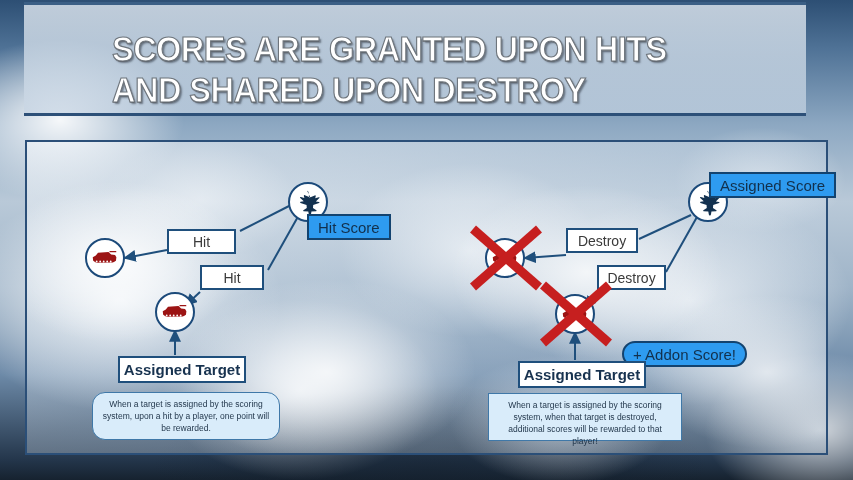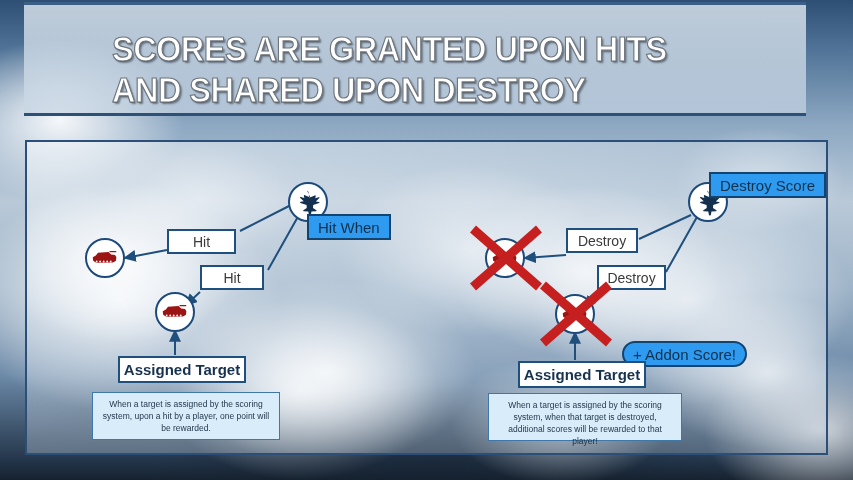--- a/index.html
+++ b/index.html
@@ -121,21 +121,21 @@
 
   <div class="node" style="left:288px;top:182px;">
     <span>
       <svg width="28" height="28" viewBox="0 0 64 64">
         <path fill="#13314f" d="M30 6c1.6 0 2.8 1.6 3.2 4l1.6 12.4 12.6-5.4c1.5-.7 2.6.2 2.3 1.6l-1.2 4.6 8.1-2.2c1.6-.4 2.4 1 1.3 2.1l-8 7.6 7.3 1.5c1.4.3 1.5 1.8.1 2.3l-13.4 4.6-.5 6.7 7.7 5.1c1 .7.8 2-.4 2.1l-10.8.5-1.1 6.5c-.3 1.7-1.4 2.8-2.5 2.8s-2.2-1.1-2.5-2.8l-1.1-6.5-10.8-.5c-1.2-.1-1.4-1.4-.4-2.1l7.7-5.1-.5-6.7L14.9 34c-1.4-.5-1.3-2 .1-2.3l7.3-1.5-8-7.6c-1.1-1.1-.3-2.5 1.3-2.1l8.1 2.2-1.2-4.6c-.3-1.4.8-2.3 2.3-1.6l12.6 5.4"></path>
       </svg>
     </span>
   </div>
 
   <div class="badge" style="left:307px;top:214px;height:26px;">
-    <span>Hit When</span>
+    <span>Hit Score</span>
   </div>
 
   <div class="node" style="left:85px;top:238px;">
     <span>
       <svg width="28" height="20" viewBox="0 0 64 40">
         <path fill="#9c1414" d="M11 14 L16 8 L40 6 L46 12 L55 13 L58 18 L57 26 L50 30 L12 31 L5 26 L4 18 Z"></path>
         <rect x="8" y="22" width="46" height="7" rx="3.2" fill="#9c1414"></rect>
         <rect x="42" y="4" width="16" height="3" rx="1.5" fill="#9c1414"></rect>
         <g fill="#ffffff">
           <circle cx="13" cy="28" r="2.1"></circle>
@@ -170,34 +170,34 @@
           <circle cx="45" cy="28" r="2.1"></circle>
         </g>
       </svg>
     </span>
   </div>
 
   <div class="lbl lbl-strong" style="left:118px;top:356px;width:128px;height:27px;">
     <span>Assigned Target</span>
   </div>
 
-  <div class="caption" style="left:92px;top:392px;width:188px;height:48px;">
+  <div class="caption" style="left:92px;top:392px;width:188px;height:48px;border-radius:13px;">
     <span>When a target is assigned by the scoring system, upon a hit by a player, one point will be rewarded.</span>
   </div>
 
   <div class="node" style="left:688px;top:182px;">
     <span>
       <svg width="28" height="28" viewBox="0 0 64 64">
         <path fill="#13314f" d="M30 6c1.6 0 2.8 1.6 3.2 4l1.6 12.4 12.6-5.4c1.5-.7 2.6.2 2.3 1.6l-1.2 4.6 8.1-2.2c1.6-.4 2.4 1 1.3 2.1l-8 7.6 7.3 1.5c1.4.3 1.5 1.8.1 2.3l-13.4 4.6-.5 6.7 7.7 5.1c1 .7.8 2-.4 2.1l-10.8.5-1.1 6.5c-.3 1.7-1.4 2.8-2.5 2.8s-2.2-1.1-2.5-2.8l-1.1-6.5-10.8-.5c-1.2-.1-1.4-1.4-.4-2.1l7.7-5.1-.5-6.7L14.9 34c-1.4-.5-1.3-2 .1-2.3l7.3-1.5-8-7.6c-1.1-1.1-.3-2.5 1.3-2.1l8.1 2.2-1.2-4.6c-.3-1.4.8-2.3 2.3-1.6l12.6 5.4"></path>
       </svg>
     </span>
   </div>
 
   <div class="badge" style="left:709px;top:172px;height:26px;">
-    <span>Destroy Score</span>
+    <span>Assigned Score</span>
   </div>
 
   <div class="node" style="left:485px;top:238px;">
     <span>
       <svg width="28" height="20" viewBox="0 0 64 40">
         <path fill="#9c1414" d="M11 14 L16 8 L40 6 L46 12 L55 13 L58 18 L57 26 L50 30 L12 31 L5 26 L4 18 Z"></path>
         <rect x="8" y="22" width="46" height="7" rx="3.2" fill="#9c1414"></rect>
         <rect x="42" y="4" width="16" height="3" rx="1.5" fill="#9c1414"></rect>
         <g fill="#ffffff">
           <circle cx="13" cy="28" r="2.1"></circle>

